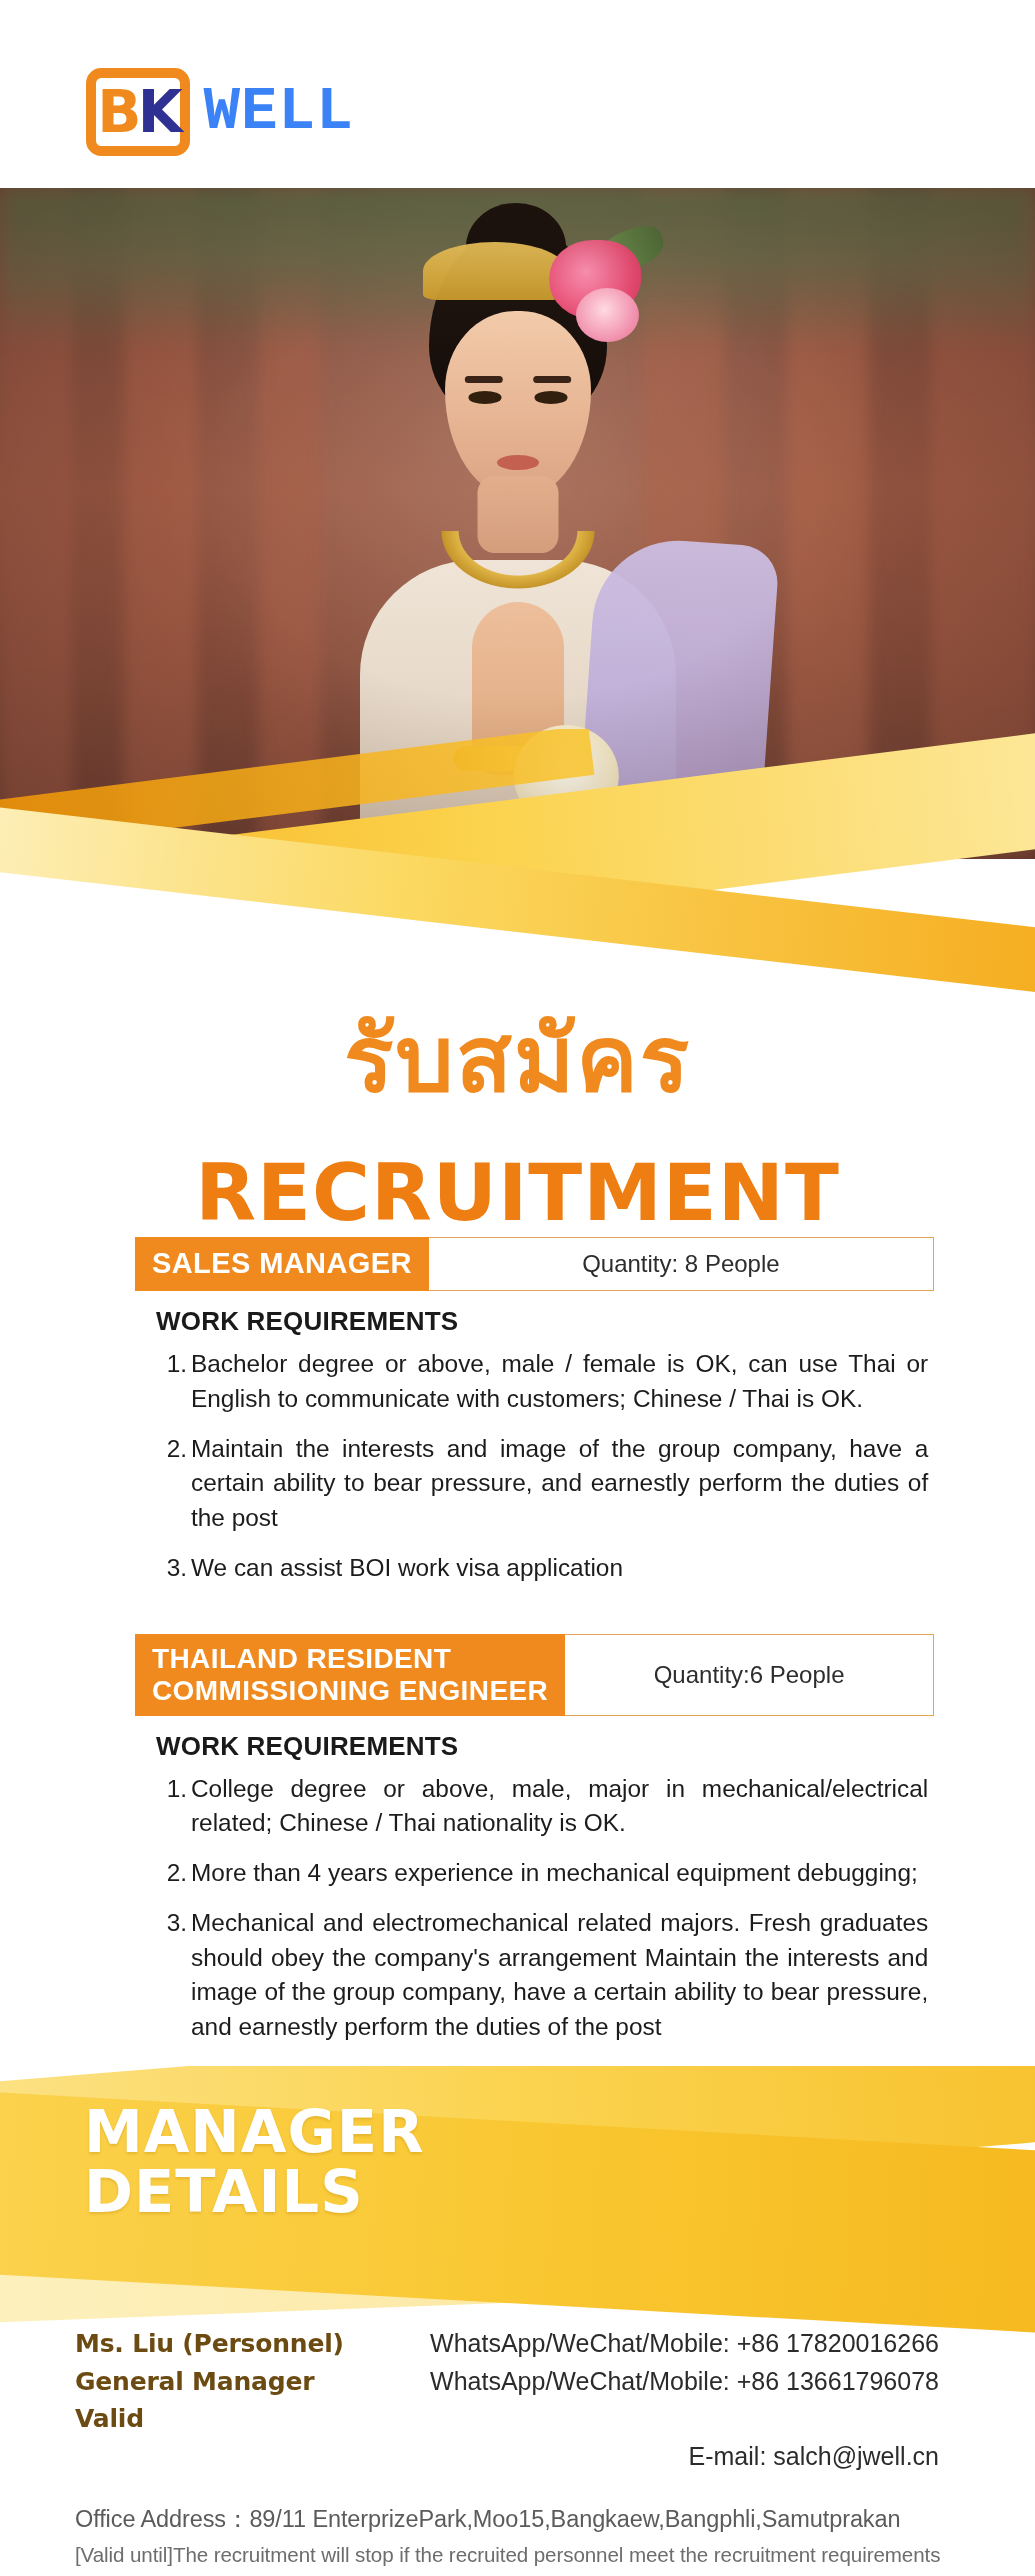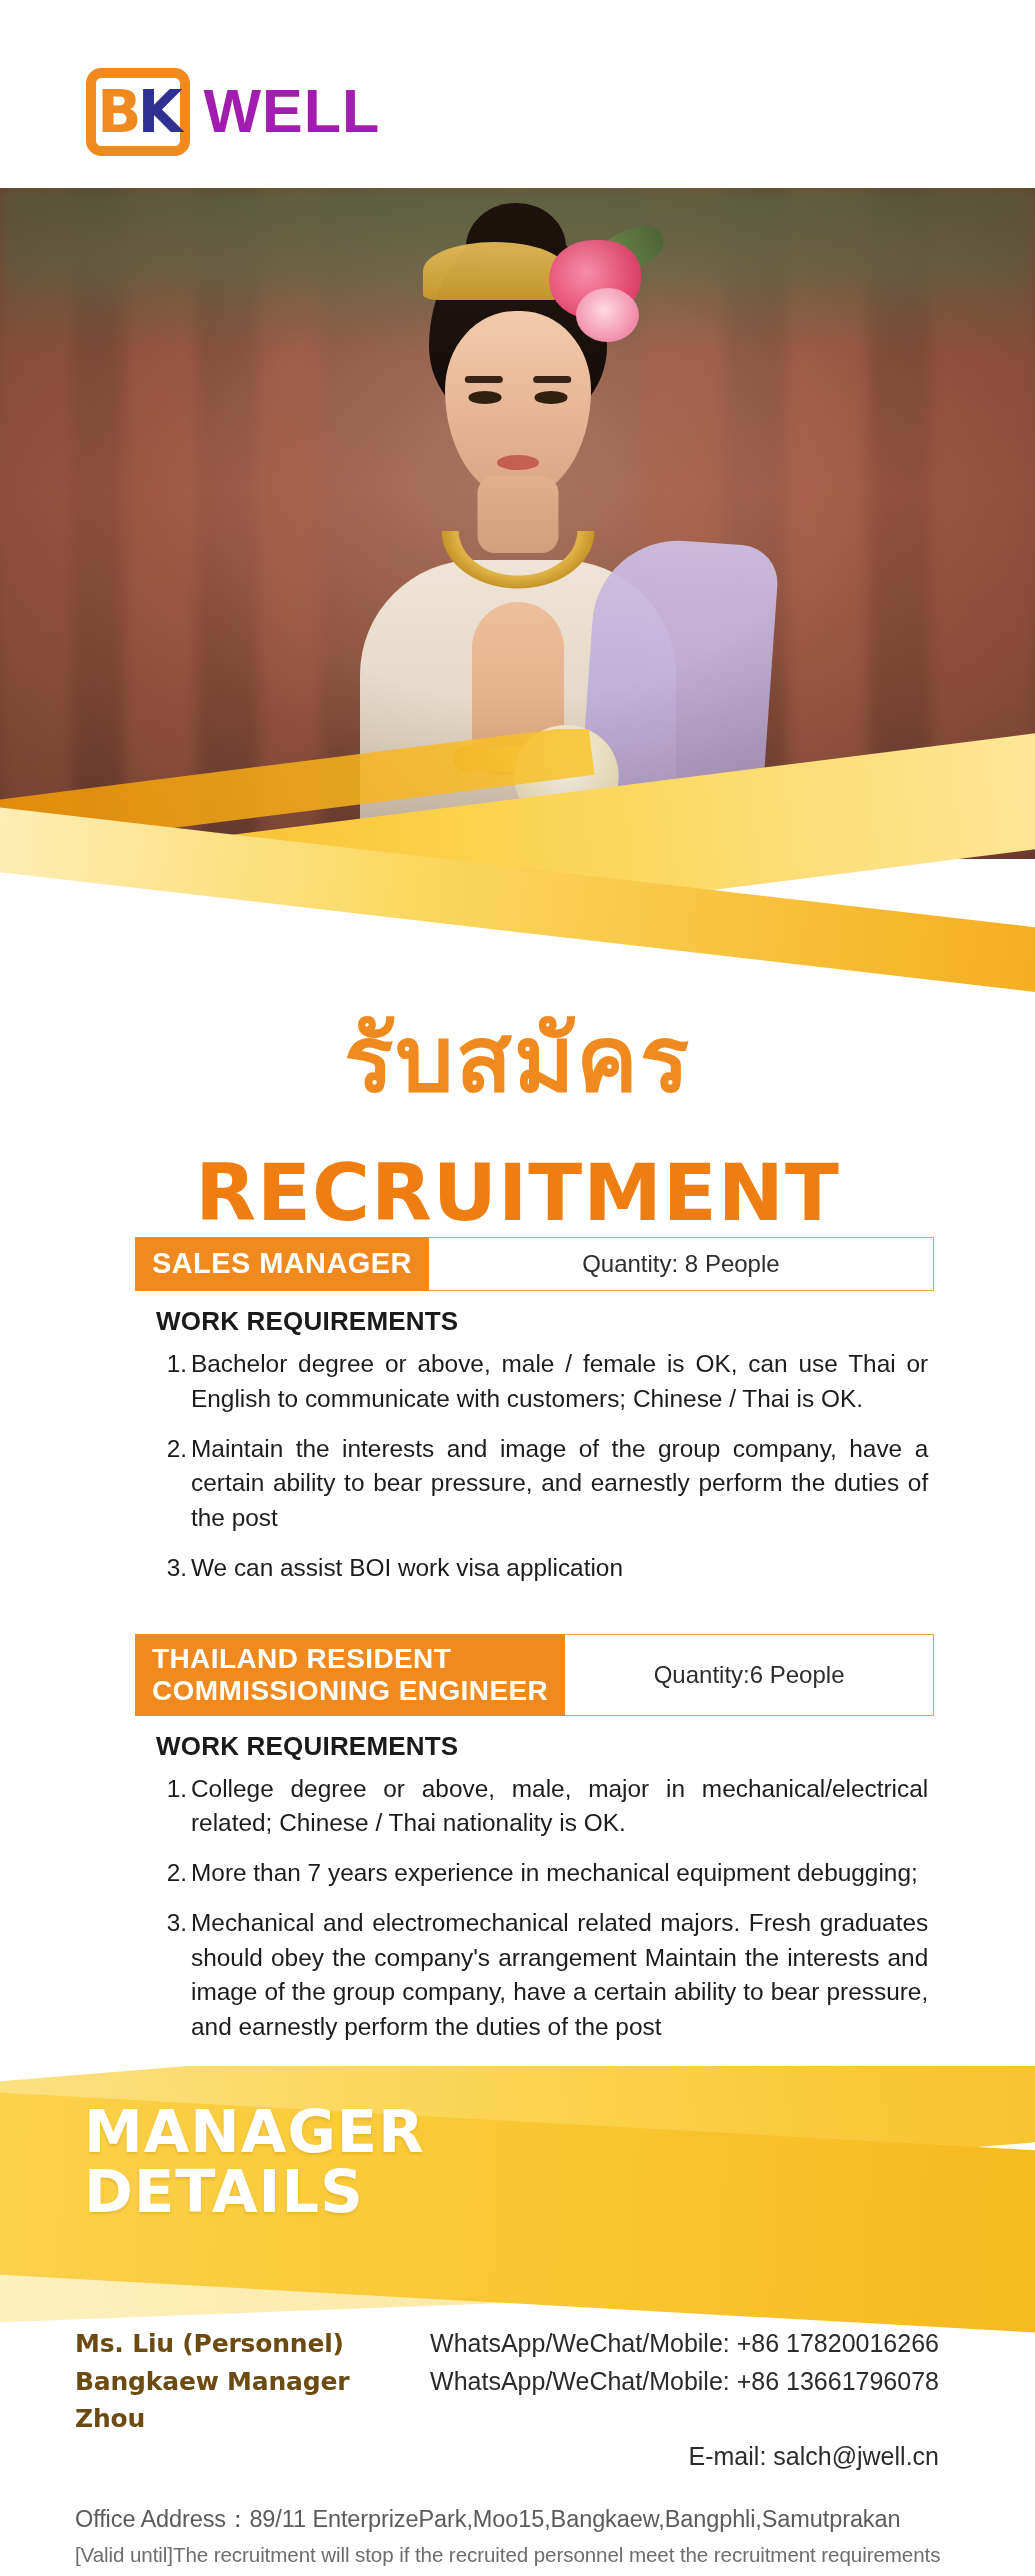--- a/index.html
+++ b/index.html
@@ -49,22 +49,22 @@
     font-weight: bold;
     color: #F08A1E;
     letter-spacing: -3.8px;
     font-family: "DejaVu Sans", sans-serif;
   }
   .logo-mark .bk .k { color: #2E3192; }
   .logo-word {
     font-size: 61px;
     font-weight: bold;
     letter-spacing: 1px;
-    color: #a21caf;
-    font-family: Liberation Sans, sans-serif;
+    color: #3b82f6;
+    font-family: Liberation Mono, monospace;
     line-height: 1;
     margin-left: 3.8px;
   }
 
   
   .hero {
     position: absolute;
     top: 188px;
     left: 0;
     width: 1035px;
@@ -510,21 +510,21 @@
           <span>COMMISSIONING ENGINEER</span>
         </div>
         <div class="job-qty two-line">
           <span>Quantity:</span>
           <span>6 People</span>
         </div>
       </div>
       <div class="req-head">WORK REQUIREMENTS</div>
       <ol class="reqs">
         <li><span class="num">1.</span><span>College degree or above, male, major in mechanical/electrical related; Chinese / Thai nationality is OK.</span></li>
-        <li><span class="num">2.</span><span>More than 7 years experience in mechanical equipment debugging;</span></li>
+        <li><span class="num">2.</span><span>More than 4 years experience in mechanical equipment debugging;</span></li>
         <li><span class="num">3.</span><span>Mechanical and electromechanical related majors. Fresh graduates should obey the company's arrangement Maintain the interests and image of the group company, have a certain ability to bear pressure, and earnestly perform the duties of the post</span></li>
         <li><span class="num">4.</span><span>We can assist BOI work visa application</span></li>
       </ol>
     </div>
   </div>
 
   <div class="contact-zone">
     <div class="cb cb1"></div>
     <div class="cb cb3"></div>
     <div class="cb cb2"></div>
@@ -533,21 +533,21 @@
       <div>MANAGER</div>
       <div>DETAILS</div>
     </div>
 
     <div class="contact-rows">
       <div class="crow">
         <div class="cname">Ms. Liu (Personnel)</div>
         <div class="cval">WhatsApp/WeChat/Mobile: +86 17820016266</div>
       </div>
       <div class="crow">
-        <div class="cname">Bangkaew Manager Zhou</div>
+        <div class="cname">General Manager Valid</div>
         <div class="cval">WhatsApp/WeChat/Mobile: +86 13661796078</div>
       </div>
       <div class="cemail">E-mail: salch@jwell.cn</div>
       <div class="addr">Office Address：89/11 EnterprizePark,Moo15,Bangkaew,Bangphli,Samutprakan</div>
       <div class="valid">[Valid until]The recruitment will stop if the recruited  personnel meet the recruitment requirements</div>
     </div>
   </div>
 
 </div>
 

